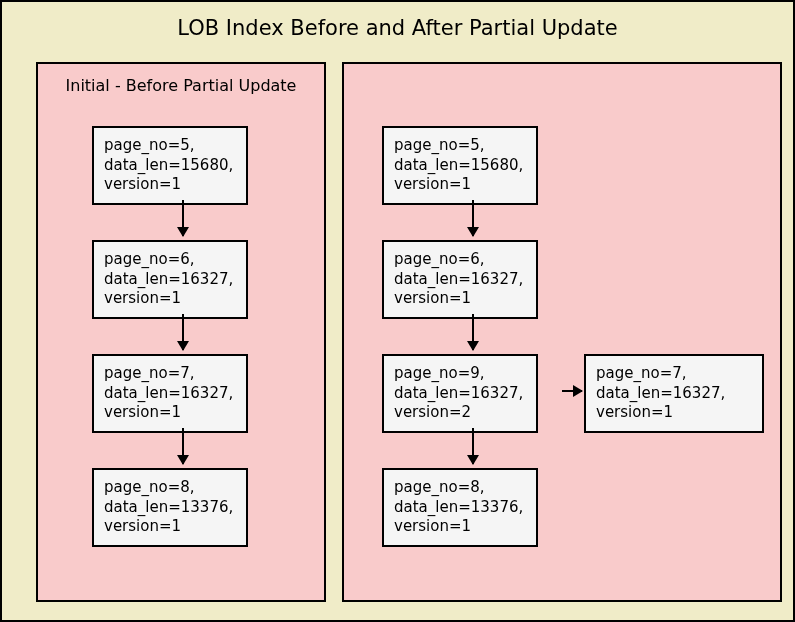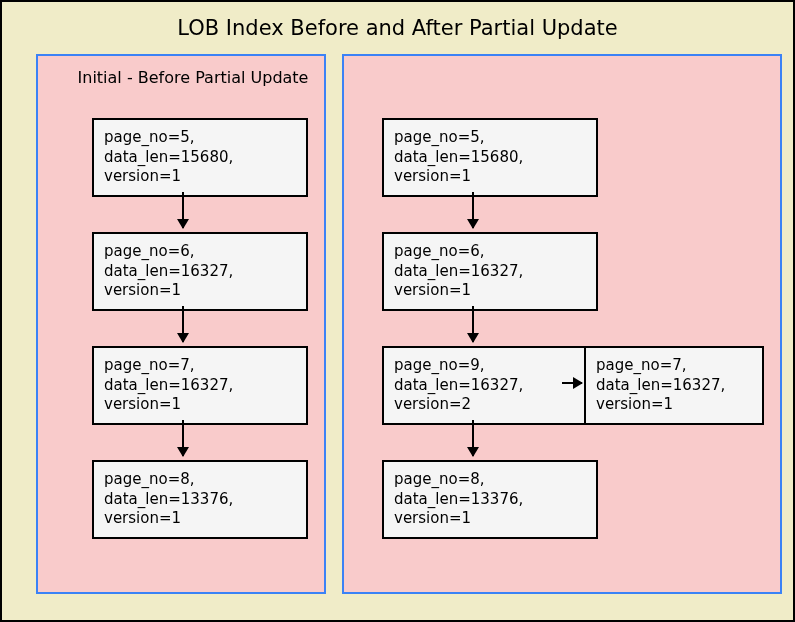--- a/index.html
+++ b/index.html
@@ -19,42 +19,41 @@
   .title {
     position: absolute;
     width: 100%;
     text-align: center;
     top: 14px;
     font-size: 21px;
   }
   .panel {
     position: absolute;
     background: #f9cbcb;
-    border: 2px solid #3b82f6;
-    top: 52px;
+    border: 2px solid #000000;
+    top: 60px;
     height: 540px;
-    padding-left: 12px;
   }
   .panel-left { left: 34px; width: 290px; }
   .panel-right { left: 340px; width: 440px; }
   .panel-title {
     position: absolute;
     top: 12px;
     width: 100%;
     text-align: center;
     font-size: 16px;
   }
   .node {
     position: absolute;
     background: #f5f5f5;
     border: 2px solid #000;
     font-size: 15px;
     line-height: 1.3;
     padding: 8px 10px 8px 10px;
-    width: 216px;
+    width: 156px;
   }
   .panel-left .node { left: 54px; }
   .panel-right .node.main { left: 38px; }
   .panel-right .node.side { left: 240px; width: 180px; }
   .arrow-down {
     position: absolute;
     width: 2px;
     background: #000;
     left: 50%;
     margin-left: -1px;

